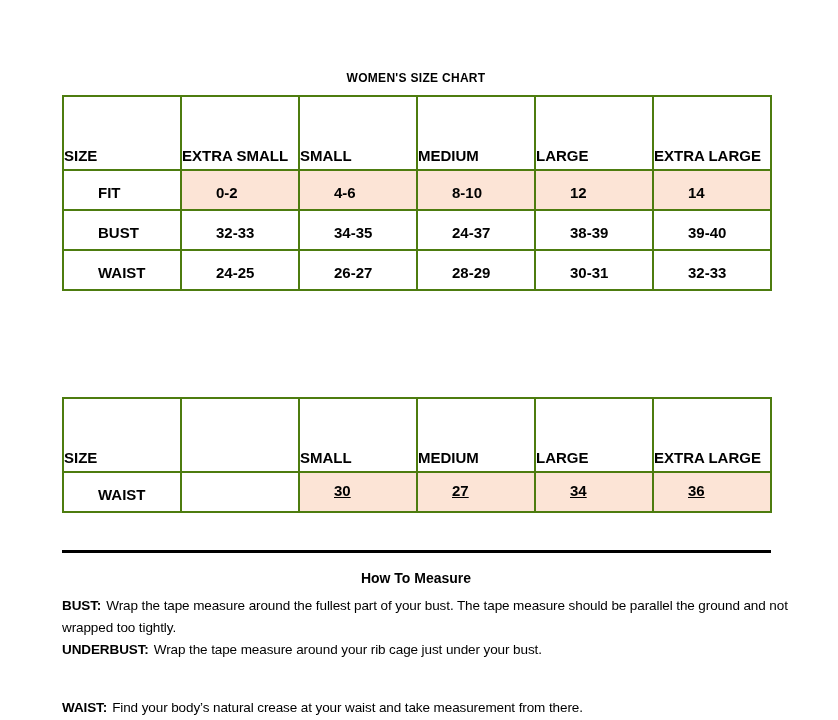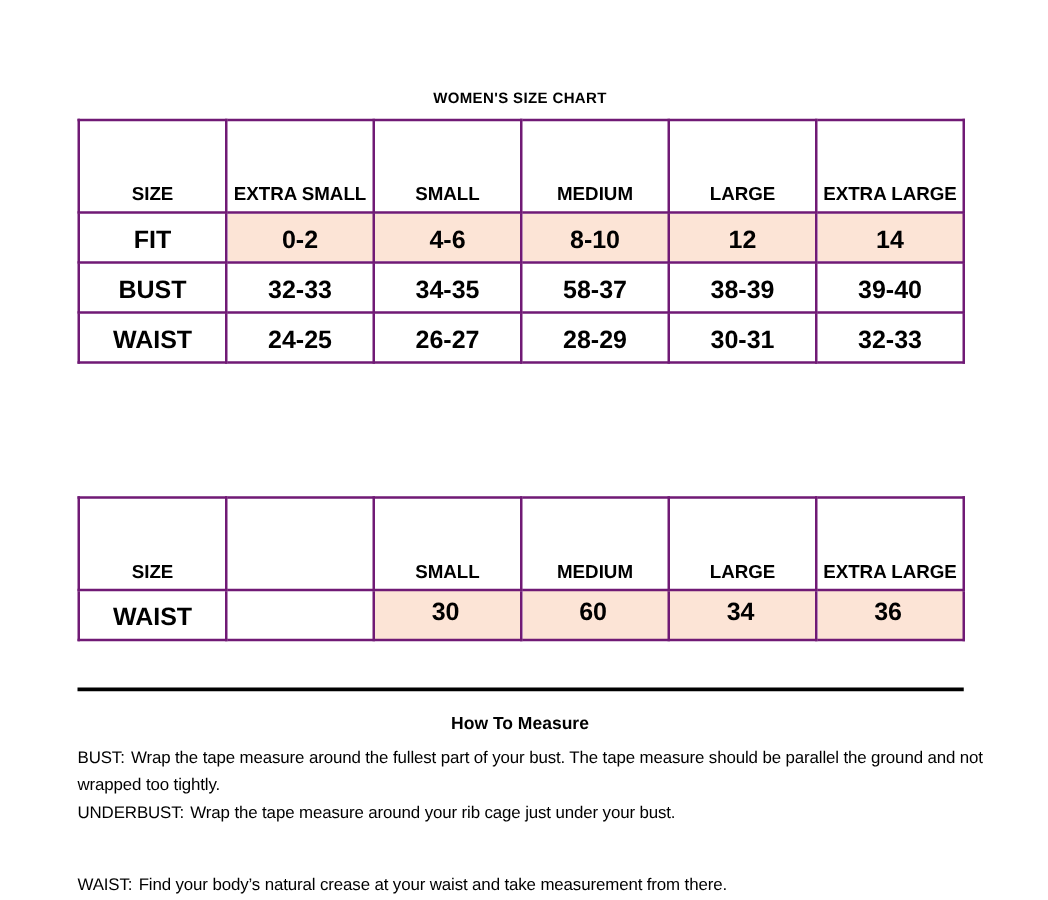--- a/index.html
+++ b/index.html
@@ -33,47 +33,49 @@
     border-collapse: collapse;
     table-layout: fixed;
     width: 709px;
     background: #ffffff;
   }
   .womens-table { top: 95px; }
   .mens-table   { top: 397px; }
   table.size-table col { width: 118px; }
   table.size-table th,
   table.size-table td {
-    border: 2px solid #701a75;
-    text-align: center;
+    border: 2px solid #4d7c0f;
+    text-align: left;
     overflow: hidden;
   }
   table.size-table th {
     height: 74px;
     vertical-align: bottom;
     font-size: 15px;
     font-weight: bold;
     padding-bottom: 5px;
     white-space: nowrap;
   }
   .mens-table th { height: 73px; }
   table.size-table td {
     height: 40px;
     vertical-align: middle;
-    font-size: 20px;
+    font-size: 15px;
     font-weight: bold;
     padding-top: 4px;
+    padding-left: 34px;
   }
   td.hl { background: var(--highlight); }
   td.num {
     font-weight: normal;
     font-size: 14px;
     text-align: right;
     vertical-align: bottom;
     padding: 0 3px 7px 0;
+    text-decoration: underline;
   }
   .footnote {
     position: absolute;
     top: 530px;
     left: 62px;
     width: 708px;
     text-align: center;
     font-size: 12.5px;
   }
   .divider {
@@ -97,21 +99,21 @@
     position: absolute;
     top: 595px;
     left: 62px;
     width: 730px;
     font-size: 13.5px;
     line-height: 22px;
     letter-spacing: -0.1px;
   }
   .measure p { margin: 0; }
   .measure p.spaced { margin-top: 36px; }
-  .measure .term { font-weight: normal; margin-right: 5px; }
+  .measure .term { font-weight: bold; margin-right: 5px; }
 </style>
 </head>
 <body>
 
 <div class="sheet">
 
   <div class="chart-title womens-title">WOMEN'S SIZE CHART</div>
 
   <table class="size-table womens-table">
     <colgroup>
@@ -138,21 +140,21 @@
         <td class="hl">0-2</td>
         <td class="hl">4-6</td>
         <td class="hl">8-10</td>
         <td class="hl">12</td>
         <td class="hl">14</td>
       </tr>
       <tr>
         <td>BUST</td>
         <td>32-33</td>
         <td>34-35</td>
-        <td>58-37</td>
+        <td>24-37</td>
         <td>38-39</td>
         <td>39-40</td>
       </tr>
       <tr>
         <td>WAIST</td>
         <td>24-25</td>
         <td>26-27</td>
         <td>28-29</td>
         <td>30-31</td>
         <td>32-33</td>
@@ -178,21 +180,21 @@
         <th>MEDIUM</th>
         <th>LARGE</th>
         <th>EXTRA LARGE</th>
       </tr>
     </thead>
     <tbody>
       <tr>
         <td>WAIST</td>
         <td></td>
         <td class="hl num">30</td>
-        <td class="hl num">60</td>
+        <td class="hl num">27</td>
         <td class="hl num">34</td>
         <td class="hl num">36</td>
       </tr>
     </tbody>
   </table>
 
 
   <div class="divider"></div>
 
   <div class="how-title">How To Measure</div>

